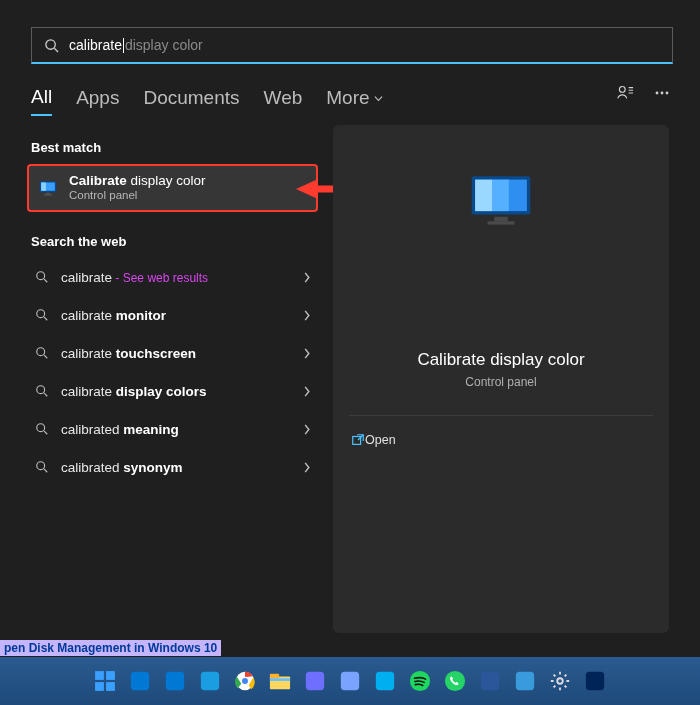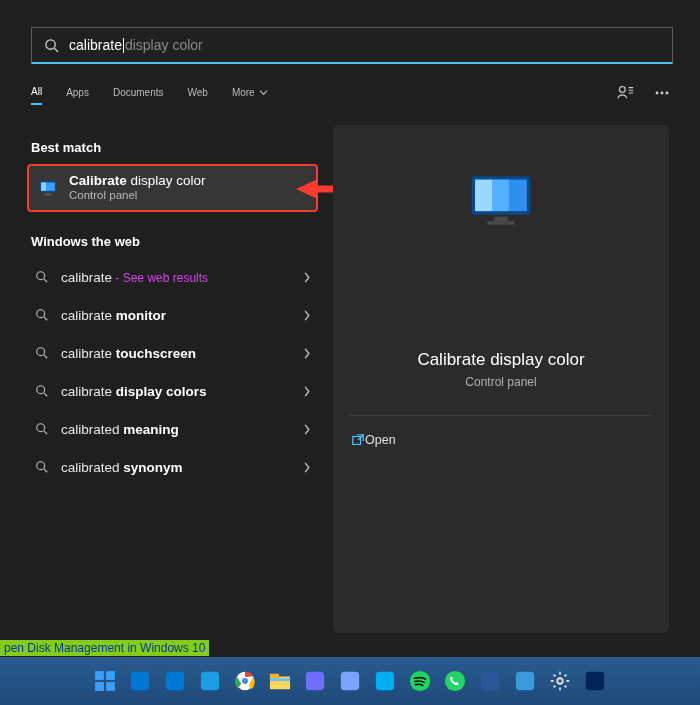--- a/index.html
+++ b/index.html
@@ -2,21 +2,21 @@
 <html><head>
 <meta charset="utf-8">
 <style>
   html,body{margin:0;padding:0;width:700px;height:705px;background:#1a1a1a;font-family:"Segoe UI",Arial,sans-serif;color:#fff;overflow:hidden;position:relative}
   .search-panel{position:absolute;left:0;top:0;width:700px;height:657px;background:#1f1f1f;}
   .search-box{position:absolute;left:31px;top:27px;width:640px;height:34px;background:#202020;border:1px solid #5b5b5b;border-bottom:2px solid #4cc2ff;display:flex;align-items:center}
   .search-box .icon{margin:0 10px 0 12px;display:flex}
   .search-box .typed{font-size:14px;color:#fff}
   .search-box .ghost{font-size:14px;color:#8a8a8a}
   .caret{display:inline-block;width:1px;height:15px;background:#fff;vertical-align:middle;margin:0 1px}
-  .tabs{position:absolute;left:31px;top:80px;display:flex;align-items:center;gap:24px;font-size:10px;color:#bcbcbc}
+  .tabs{position:absolute;left:31px;top:80px;display:flex;align-items:center;gap:24px;font-size:19px;color:#bcbcbc}
   .tabs .tab{padding:6px 0;cursor:pointer}
   .tabs .tab.active{color:#fff;border-bottom:2.5px solid #4cc2ff}
   .tabs .more{display:flex;align-items:center;gap:4px}
   .top-actions{position:absolute;right:30px;top:84px;display:flex;gap:20px;align-items:center;color:#d0d0d0}
   .section-label{position:absolute;left:31px;font-size:13px;color:#fff;font-weight:600}
   .best-match-label{top:140px}
   .best-match-item{position:absolute;left:27px;top:164px;width:291px;height:48px;background:#363636;border:2.5px solid #ff3b30;border-radius:4px;display:flex;align-items:center;padding-left:8px;box-sizing:border-box}
   .best-match-item .mon-icon{width:22px;height:22px;margin-right:10px;display:flex;align-items:center;justify-content:center}
   .best-match-item .txt{display:flex;flex-direction:column;line-height:1.2}
   .best-match-item .title{font-size:13.5px;color:#fff}
@@ -32,21 +32,21 @@
   .web-item .hint{font-size:12px;color:#d946ef}
   .web-item .chev{color:#bcbcbc}
   .preview{position:absolute;left:333px;top:125px;width:336px;height:508px;background:#2b2b2b;border-radius:6px}
   .preview .big-icon{position:absolute;left:50%;top:40px;transform:translateX(-50%)}
   .preview .p-title{position:absolute;top:225px;left:0;width:100%;text-align:center;font-size:17px;color:#fff}
   .preview .p-sub{position:absolute;top:250px;left:0;width:100%;text-align:center;font-size:12px;color:#b0b0b0}
   .preview .divider{position:absolute;top:290px;left:16px;right:16px;height:1px;background:#3d3d3d}
   .preview .open-row{position:absolute;top:308px;left:18px;display:flex;align-items:center;cursor:pointer}
   .preview .open-row .open-icon{color:#4cc2ff;display:flex}
   .preview .open-row .open-txt{font-size:12.5px;color:#e0e0e0}
-  .link-strip{position:absolute;left:0;top:640px;font-size:12px;color:#003a9b;background:#84cc16;padding:1px 4px;font-weight:400}
+  .link-strip{position:absolute;left:0;top:640px;font-size:12px;color:#003a9b;background:#c4b5fd;padding:1px 4px;font-weight:700}
   .taskbar{position:absolute;left:0;top:657px;width:700px;height:48px;background:linear-gradient(#2a5a8f,#1e4a7a);display:flex;align-items:center;justify-content:center;gap:9px}
   .taskbar .tb{width:26px;height:26px;border-radius:4px;display:flex;align-items:center;justify-content:center;cursor:pointer}
   svg{display:block}
 </style>
 </head>
 <body>
 
 <div class="search-panel">
 
   <div class="search-box">
@@ -107,21 +107,21 @@
       <span class="title"><b>Calibrate</b><span> display color</span></span>
       <span class="sub">Control panel</span>
     </div>
   </div>
 
   <svg class="arrow-ann" viewBox="0 0 125 24">
     <line x1="125" y1="12" x2="18" y2="12" stroke="#ff3b30" stroke-width="7"></line>
     <polygon points="0,12 22,2 22,22" fill="#ff3b30"></polygon>
   </svg>
 
-  <div class="section-label search-web-label">Windows the web</div>
+  <div class="section-label search-web-label">Search the web</div>
 
   <div class="web-list">
       <div class="web-item">
         <div class="left">
     <svg width="14" height="14" viewBox="0 0 16 16">
             <circle cx="6.5" cy="6.5" r="4.5" stroke="#bcbcbc" stroke-width="1.3" fill="none"></circle>
             <line x1="10.2" y1="10.2" x2="14" y2="14" stroke="#bcbcbc" stroke-width="1.3"></line>
           </svg>
     <span class="txt">calibrate<b></b><span class="hint"> - See web results</span></span>
   </div>

